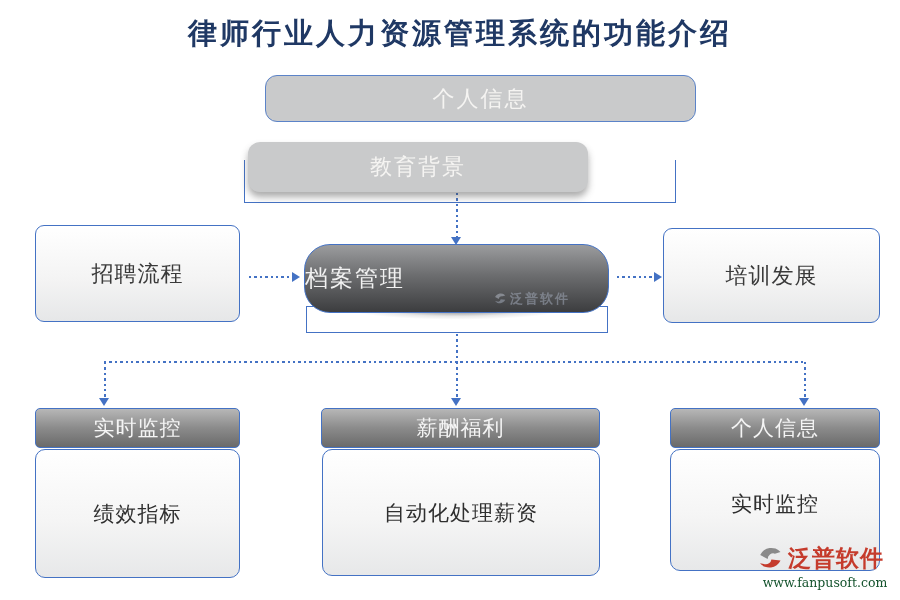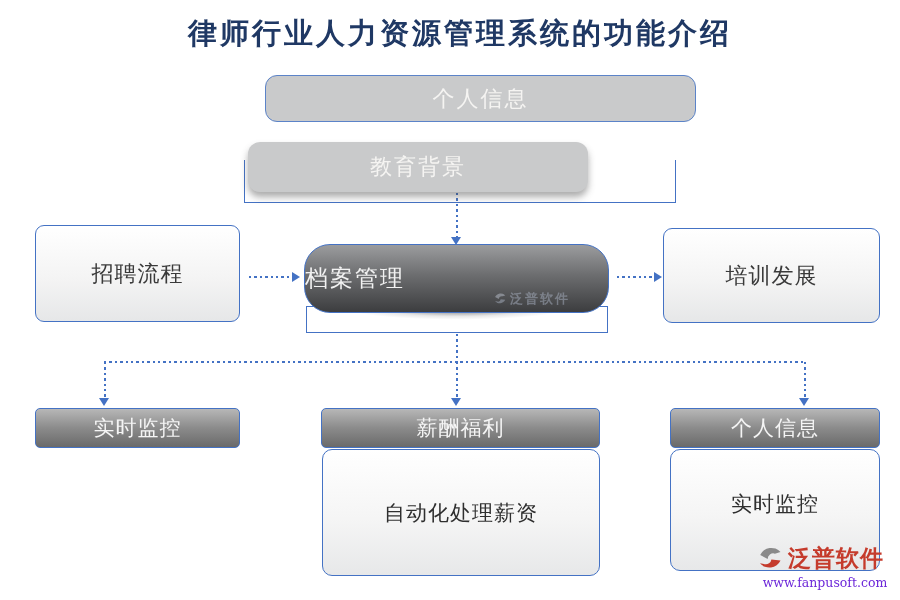--- a/index.html
+++ b/index.html
@@ -76,21 +76,21 @@
               border-left:5.5px solid transparent; border-right:5.5px solid transparent;
               border-top:8px solid #4472C4; }
   .arr-right { position:absolute; width:0; height:0;
                border-top:5.5px solid transparent; border-bottom:5.5px solid transparent;
                border-left:8px solid #4472C4; }
 
   
   .footer-logo { position:absolute; right:6px; bottom:10px; width:138px; z-index:5; }
   .footer-logo .row { display:flex; align-items:center; gap:4px; justify-content:flex-start; }
   .brand-name { color:#C53B2C; font-size:23px; font-weight:bold; letter-spacing:1px; }
-  .brand-url { color:#6d28d9; font-size:12.5px; margin-top:1px; text-align:center; }
+  .brand-url { color:#14532d; font-size:12.5px; margin-top:1px; text-align:center; }
   svg { display:block; }
 </style>
 </head>
 <body>
 
 <div class="canvas">
 
   <div class="title">律师行业人力资源管理系统的功能介绍</div>
 
   <div class="gray-box box-personal">
@@ -134,20 +134,23 @@
   <div class="dot-v" style="left:104px; top:362px; height:37px;"></div>
   <div class="arr-down" style="left:99px; top:398px;"></div>
   <div class="dot-v" style="left:456px; top:362px; height:37px;"></div>
   <div class="arr-down" style="left:451px; top:398px;"></div>
   <div class="dot-v" style="left:804px; top:362px; height:37px;"></div>
   <div class="arr-down" style="left:799px; top:398px;"></div>
 
   <div class="card-header hdr-1">
     <span>实时监控</span>
   </div>
+  <div class="card-body bdy-1">
+    <span>绩效指标</span>
+  </div>
 
   <div class="card-header hdr-2">
     <span>薪酬福利</span>
   </div>
   <div class="card-body bdy-2">
     <span>自动化处理薪资</span>
   </div>
 
   <div class="card-header hdr-3">
     <span>个人信息</span>

